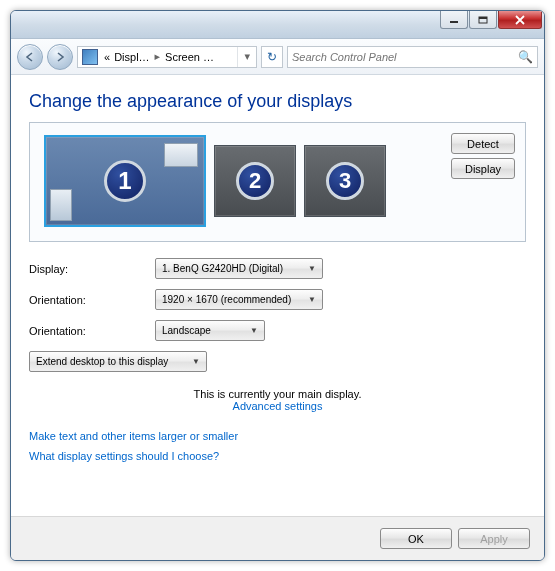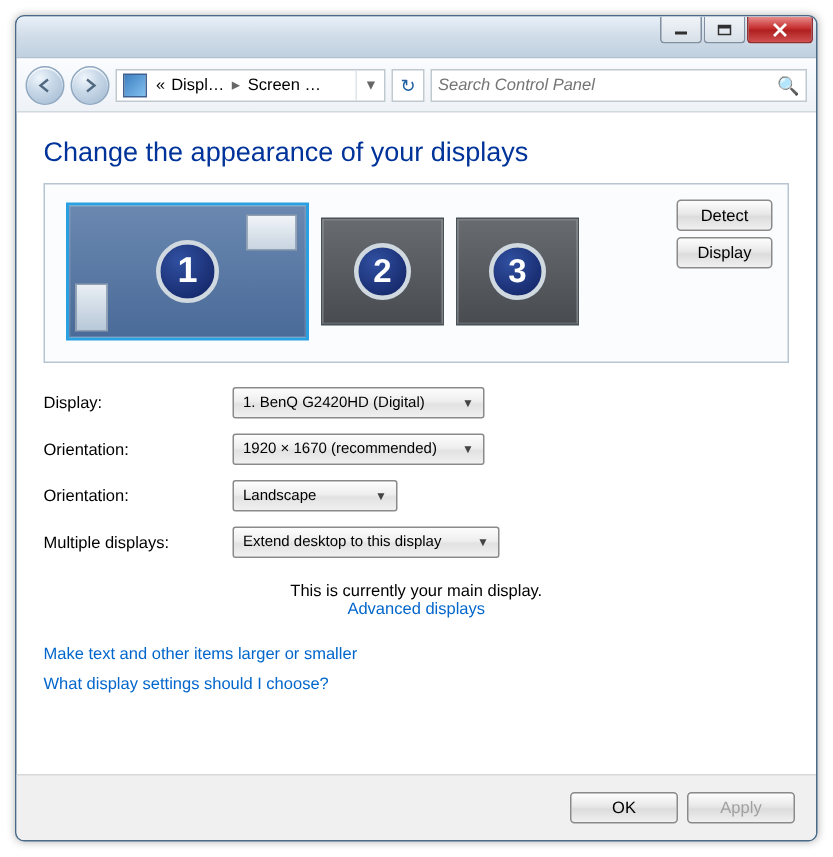--- a/index.html
+++ b/index.html
@@ -147,30 +147,29 @@
             <span>1920 × 1670 (recommended)</span>
           </div>
       </div>
       <div class="frow">
         <div class="flabel">Orientation:</div>
         <div class="fsel sel-orient">
             <span>Landscape</span>
           </div>
       </div>
       <div class="frow">
-        <div class="flabel">Multiple displays:</div>
         <div class="fsel sel-mult">
             <span>Extend desktop to this display</span>
           </div>
       </div>
     </div>
 
     <div class="statusrow">
       <div>This is currently your main display.</div>
-      <div class="link">Advanced displays</div>
+      <div class="link">Advanced settings</div>
     </div>
 
     <div class="links">
       <div class="link">Make text and other items larger or smaller</div>
       <div class="link">What display settings should I choose?</div>
     </div>
   </div>
 
   <div class="footer">
     <button class="wbtn">OK</button>

